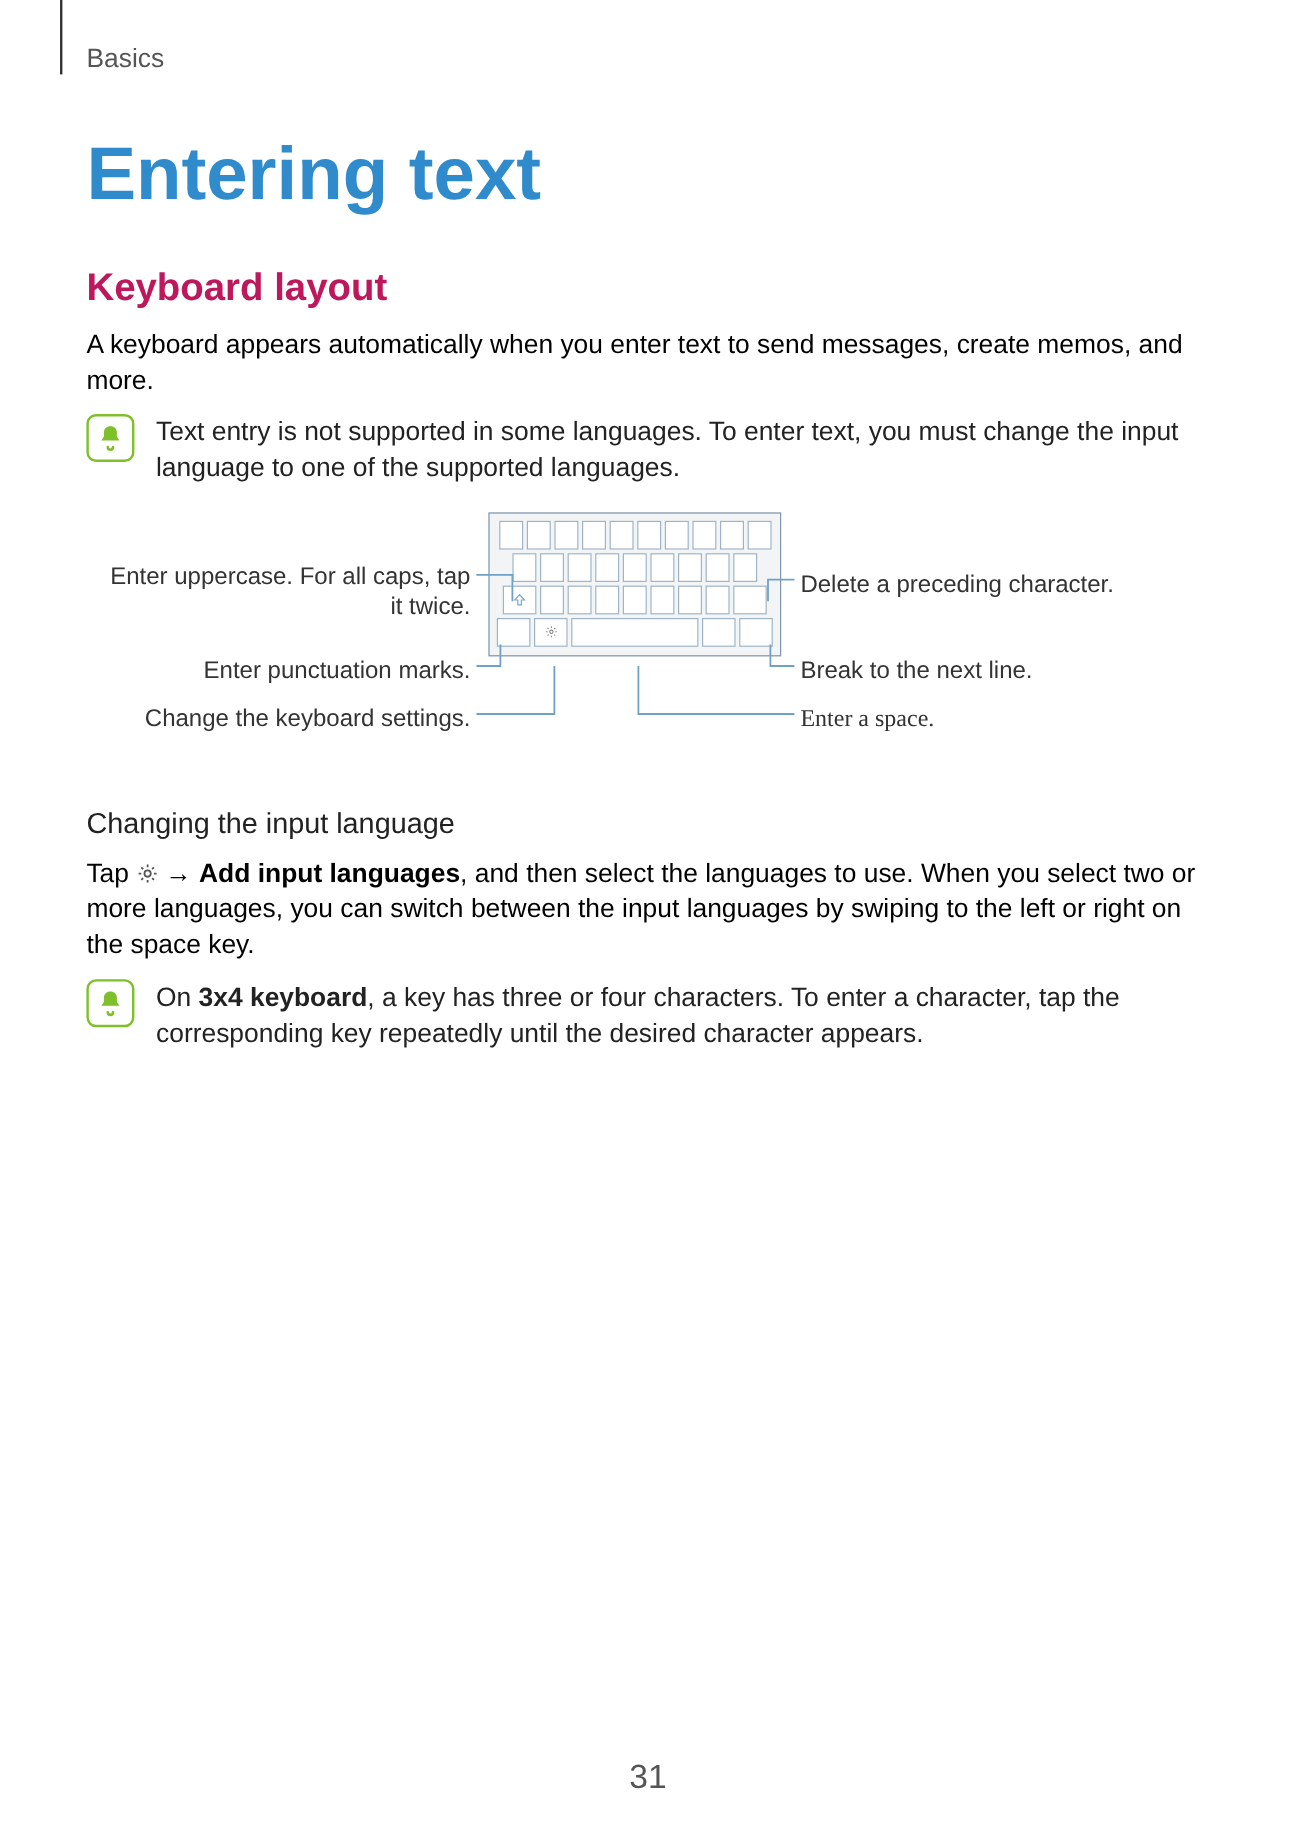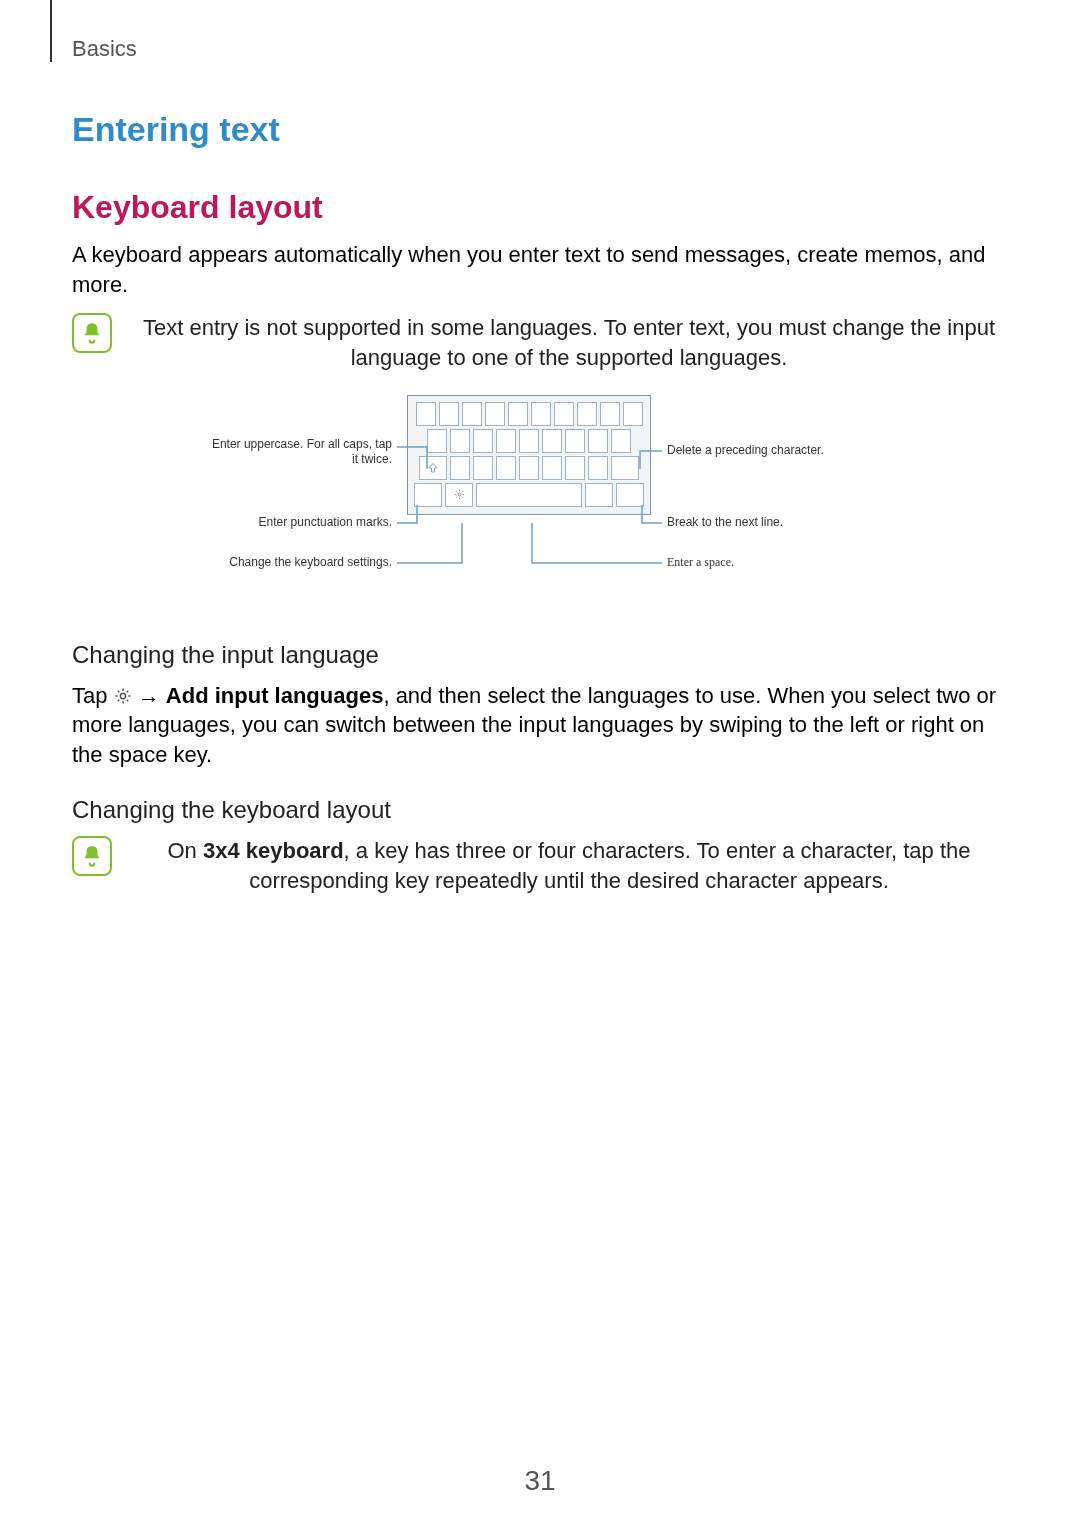--- a/index.html
+++ b/index.html
@@ -23,21 +23,21 @@
     width: 0;
     height: 62px;
     border-left: 2px solid #333;
   }
   .breadcrumb {
     font-size: 22px;
     color: #555;
     margin: 0 0 48px 0;
   }
   h1.title {
-    font-size: 34px;
+    font-size: 62px;
     font-weight: 700;
     color: #2f8bcb;
     margin: 0 0 40px 0;
   }
   h2.section {
     font-size: 32px;
     font-weight: 700;
     color: #be185d;
     margin: 0 0 14px 0;
   }
@@ -45,21 +45,20 @@
     font-size: 22px;
     line-height: 1.35;
     color: #000000;
     margin: 0 0 14px 0;
   }
   .note-row {
     display: flex;
     gap: 18px;
     align-items: flex-start;
     margin: 6px 0 22px 0;
-    text-align: center;
   }
   .note-icon {
     flex: 0 0 40px;
     width: 40px;
     height: 40px;
     border: 2.5px solid #7fbf2a;
     border-radius: 8px;
     position: relative;
     box-sizing: border-box;
   }
@@ -100,21 +99,21 @@
     display: flex;
     align-items:center;
     justify-content:center;
   }
   .key.wide { width: 28px; }
   .key.space { flex: 1; }
   .key svg { display:block; }
 
   .callout {
     position: absolute;
-    font-size: 12px;
+    font-size: 20px;
     color: #333;
     line-height: 1.25;
     white-space: nowrap;
   }
   .cl-left { text-align: right; }
 
   .wire {
     position: absolute;
     stroke: #6fa0c6;
     stroke-width: 1.5;
@@ -254,21 +253,20 @@
     <span class="inline-gear">
       <svg width="18" height="18" viewBox="0 0 24 24">
           <circle cx="12" cy="12" r="3.5" fill="none" stroke="#555" stroke-width="2"></circle>
           <path d="M12 2v3M12 19v3M2 12h3M19 12h3M5 5l2 2M17 17l2 2M19 5l-2 2M7 17l-2 2" stroke="#555" stroke-width="2"></path>
         </svg>
     </span>
     <span class="arrow"> → </span>
     <span class="strong">Add input languages</span><span>, and then select the languages to use. When you select two or more languages, you can switch between the input languages by swiping to the left or right on the space key.</span>
   </p>
 
-  <h3 class="sub">Changing the keyboard layout</h3>
 
   <div class="note-row">
     <div class="note-icon">
       <svg width="26" height="26" viewBox="0 0 24 24">
         <path d="M12 3c-3 0-5 2-5 5v3l-2 3h14l-2-3V8c0-3-2-5-5-5z" fill="#7fbf2a"></path>
         <path d="M10 19a2 2 0 0 0 4 0" stroke="#7fbf2a" stroke-width="2" fill="none" stroke-linecap="round"></path>
       </svg>
     </div>
     <div class="note-text">
       <span>On </span><span class="strong">3x4 keyboard</span><span>, a key has three or four characters. To enter a character, tap the corresponding key repeatedly until the desired character appears.</span>

